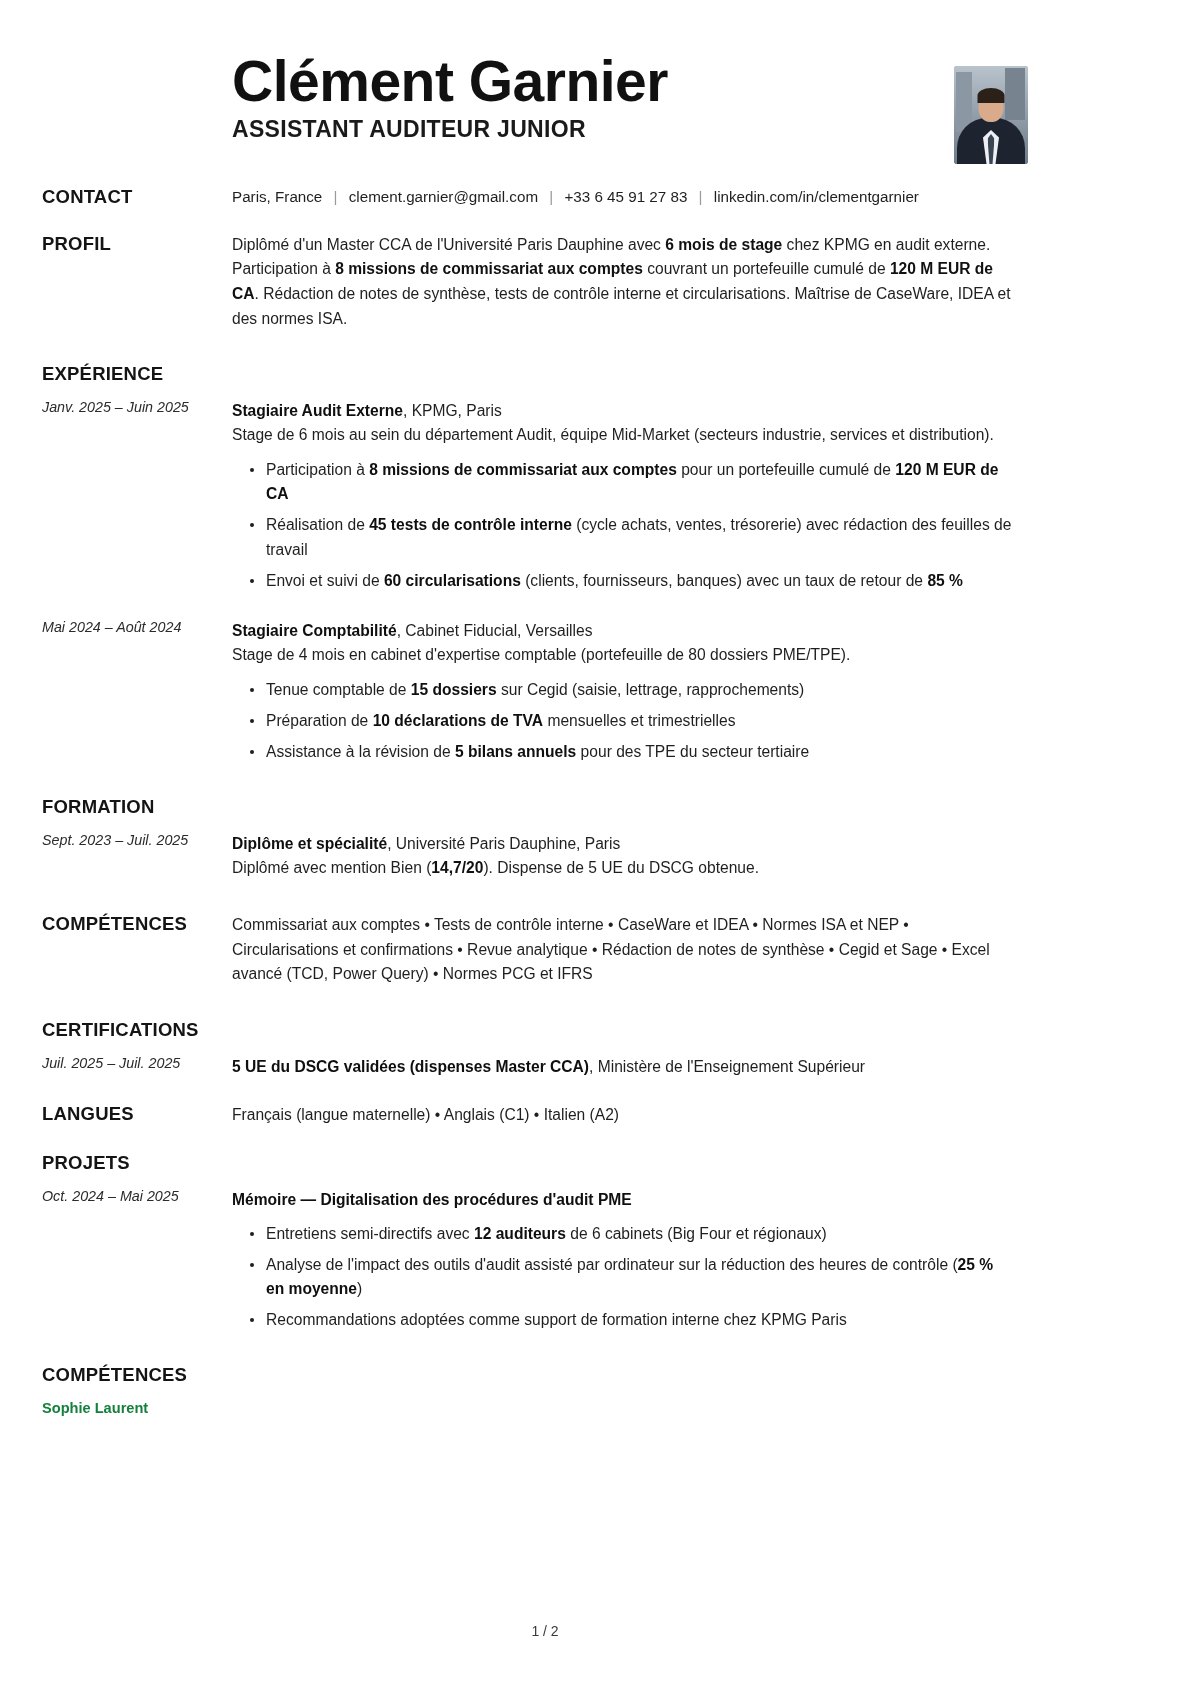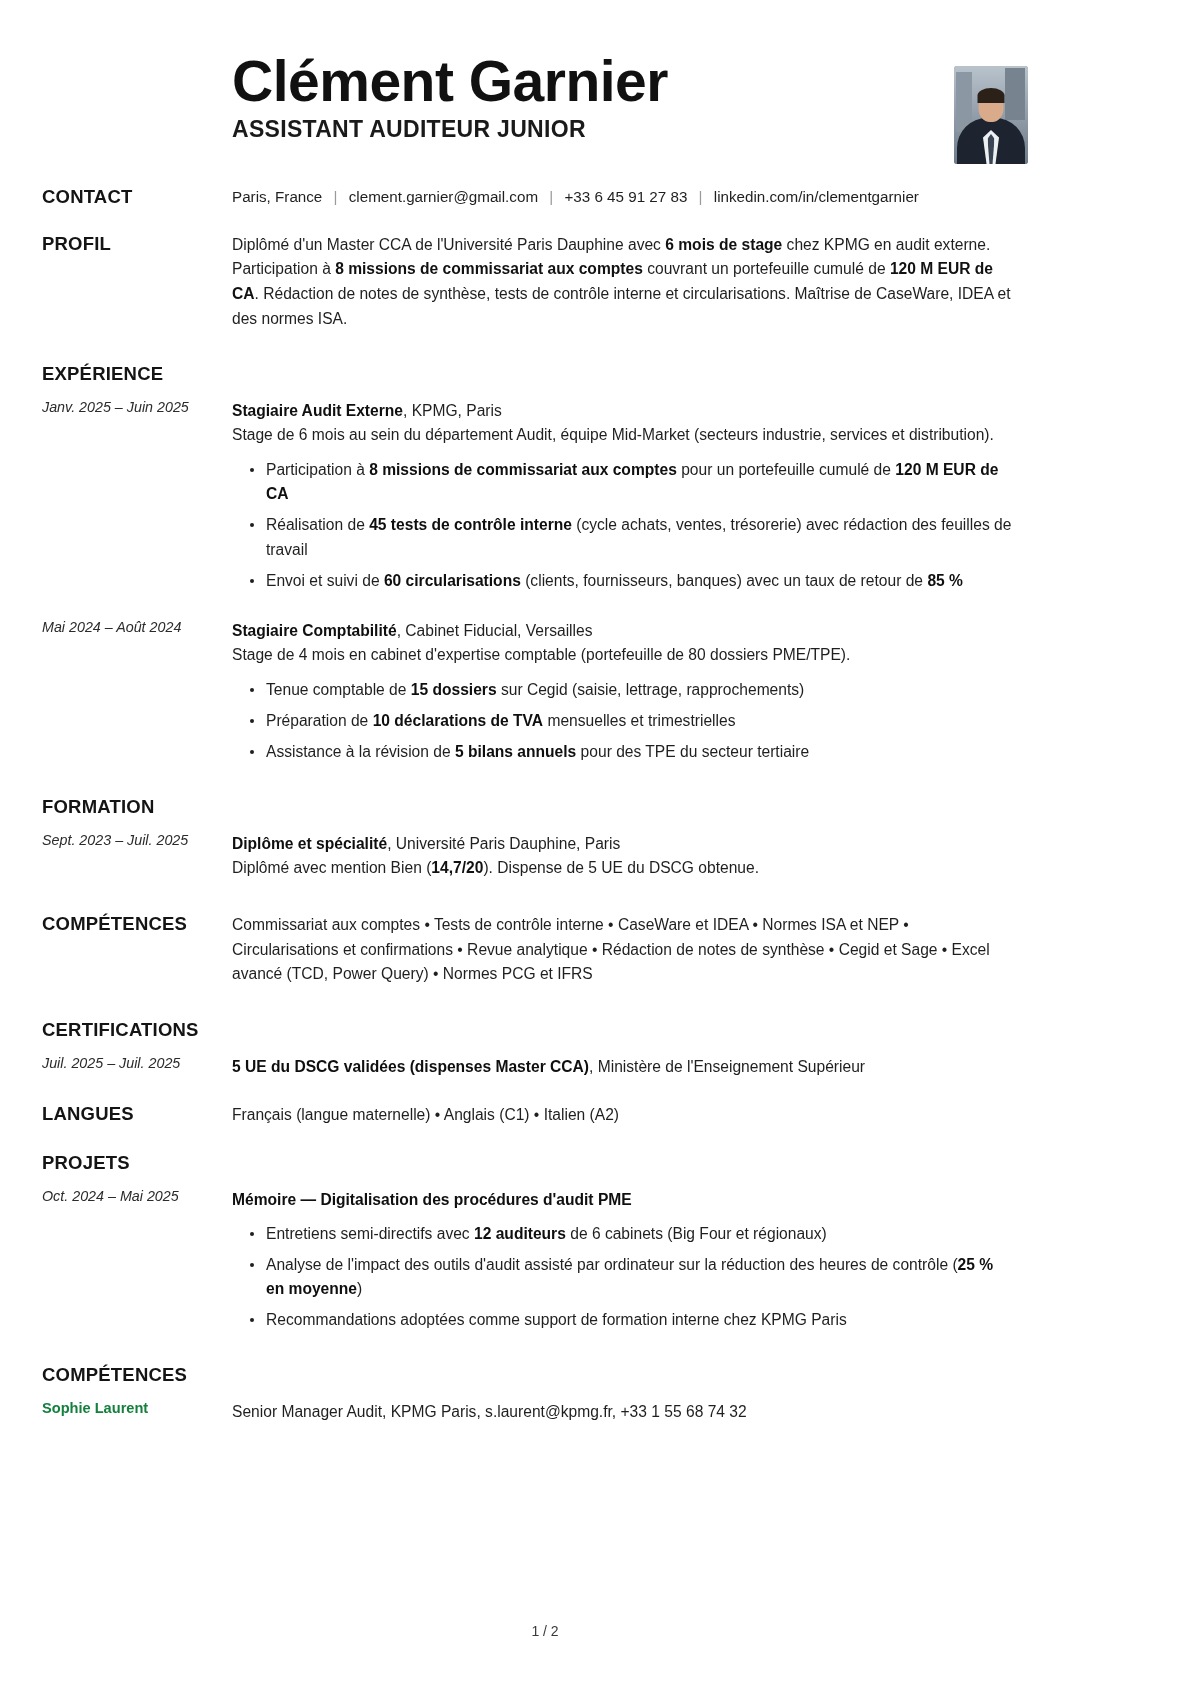--- a/index.html
+++ b/index.html
@@ -354,20 +354,17 @@
       <div class="section-title">COMPÉTENCES</div>
     </div>
     <div class="content-col"></div>
   </div>
   <div class="spacer-s"></div>
   <div>
       <div class="row">
         <div class="label-col">
           <div class="ref-name">Sophie Laurent</div>
         </div>
-        <div class="content-col">
-          <div class="body-text">Senior Manager Audit, KPMG Paris, s.laurent@kpmg.fr, +33 1 55 68 74 32</div>
-        </div>
       </div>
     </div>
 
   <div class="footer">1 / 2</div>
 </div>
 
 </body></html>

